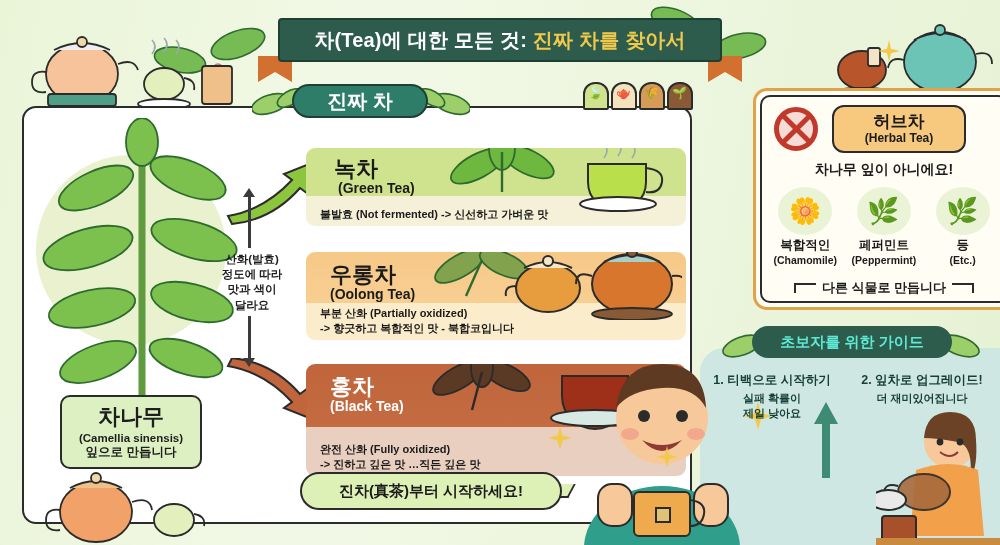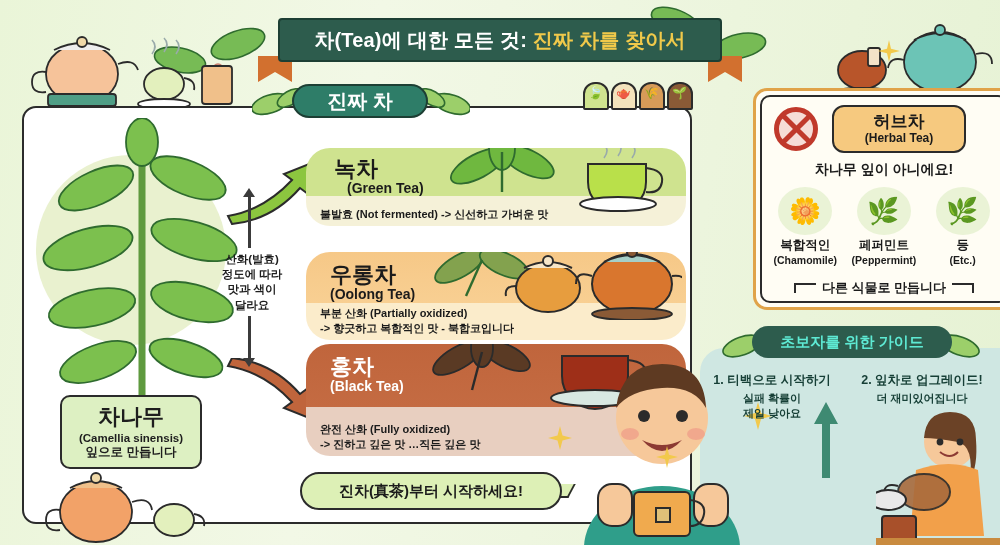--- a/index.html
+++ b/index.html
@@ -72,37 +72,37 @@
     line-height: 1.32; color: #1e1e1e; z-index: 20;
   }
   .ox-arrow { position: absolute; left: 248px; width: 3px; background: #3b3b3b; z-index: 19; }
   .ox-arrow-head {
     position: absolute; left: 243px; width: 0; height: 0;
     border-left: 6.5px solid transparent; border-right: 6.5px solid transparent; z-index: 19;
   }
 
   
   .tea-card {
-    position: absolute; border-radius: 24px; overflow: hidden;
+    position: absolute; border-radius: 9px; overflow: hidden;
     z-index: 18; border: 0;
   }
   .tea-card .head { position: relative; height: 100%; }
   .tea-card .name-kr { position: absolute; font-weight: bold; color: #1b1b1b; }
   .tea-card .name-en { position: absolute; font-weight: bold; color: #1b1b1b; }
   .tea-card .desc {
     position: absolute; left: 0; right: 0; bottom: 0;
     padding: 4px 10px 5px 14px; font-size: 11px; font-weight: bold;
     color: #1b1b1b; line-height: 1.3;
   }
 
   #card-green { left: 306px; top: 148px; width: 380px; height: 78px;
     background: linear-gradient(180deg,#cfe38f 0%,#cfe38f 62%,#f5f1d8 62%,#f5f1d8 100%); }
   #card-oolong { left: 306px; top: 252px; width: 380px; height: 88px;
     background: linear-gradient(180deg,#f6c887 0%,#f8cf92 58%,#fbeccb 58%,#fbeccb 100%); }
-  #card-black { left: 306px; top: 344px; width: 380px; height: 112px;
+  #card-black { left: 306px; top: 364px; width: 380px; height: 112px;
     background: linear-gradient(180deg,#c0653c 0%,#c46b42 56%,#e8cfc0 56%,#e8cfc0 100%); }
   #card-black .name-kr, #card-black .name-en { color: #ffffff; }
 
   .speech-bubble {
     position: absolute; left: 300px; top: 472px; width: 262px; height: 38px;
     background: #ddf0b6; border: 2.5px solid #2b2b2b; border-radius: 19px;
     display: flex; align-items: center; justify-content: center; z-index: 22;
     font-size: 15px; font-weight: bold; color: #1b1b1b;
   }
   .speech-tail {
@@ -375,21 +375,21 @@
           <path d="M72 24 q18 2 16 14 q-2 12 -16 10" fill="none"></path>
           <ellipse cx="44" cy="60" rx="38" ry="7" fill="#fff"></ellipse>
         </g>
         <g stroke="#9aa" stroke-width="1.6" fill="none">
           <path d="M30 14 q6 -8 0 -13"></path>
             <path d="M44 12 q6 -8 0 -13"></path>
             <path d="M58 14 q6 -8 0 -13"></path>
         </g>
       </svg>
       <div class="name-kr" style="left:28px;top:6px;font-size:22px;">녹차</div>
-      <div class="name-en" style="left:41px;top:32px;font-size:14px;">(Green Tea)</div>
+      <div class="name-en" style="left:32px;top:32px;font-size:14px;">(Green Tea)</div>
       <div class="desc">불발효 (Not fermented) -&gt; 신선하고 가벼운 맛</div>
     </div>
   </div>
 
   <div id="card-oolong" class="tea-card">
     <div class="head">
       <svg style="position:absolute;left:120px;top:-6px;width:110px;height:60px;">
         <g stroke="#2f6b2f" stroke-width="1.8" fill="#83a24e">
           <ellipse cx="34" cy="20" rx="28" ry="11" transform="rotate(-30 34 20)"></ellipse>
           <ellipse cx="78" cy="18" rx="26" ry="11" transform="rotate(24 78 18)"></ellipse>

